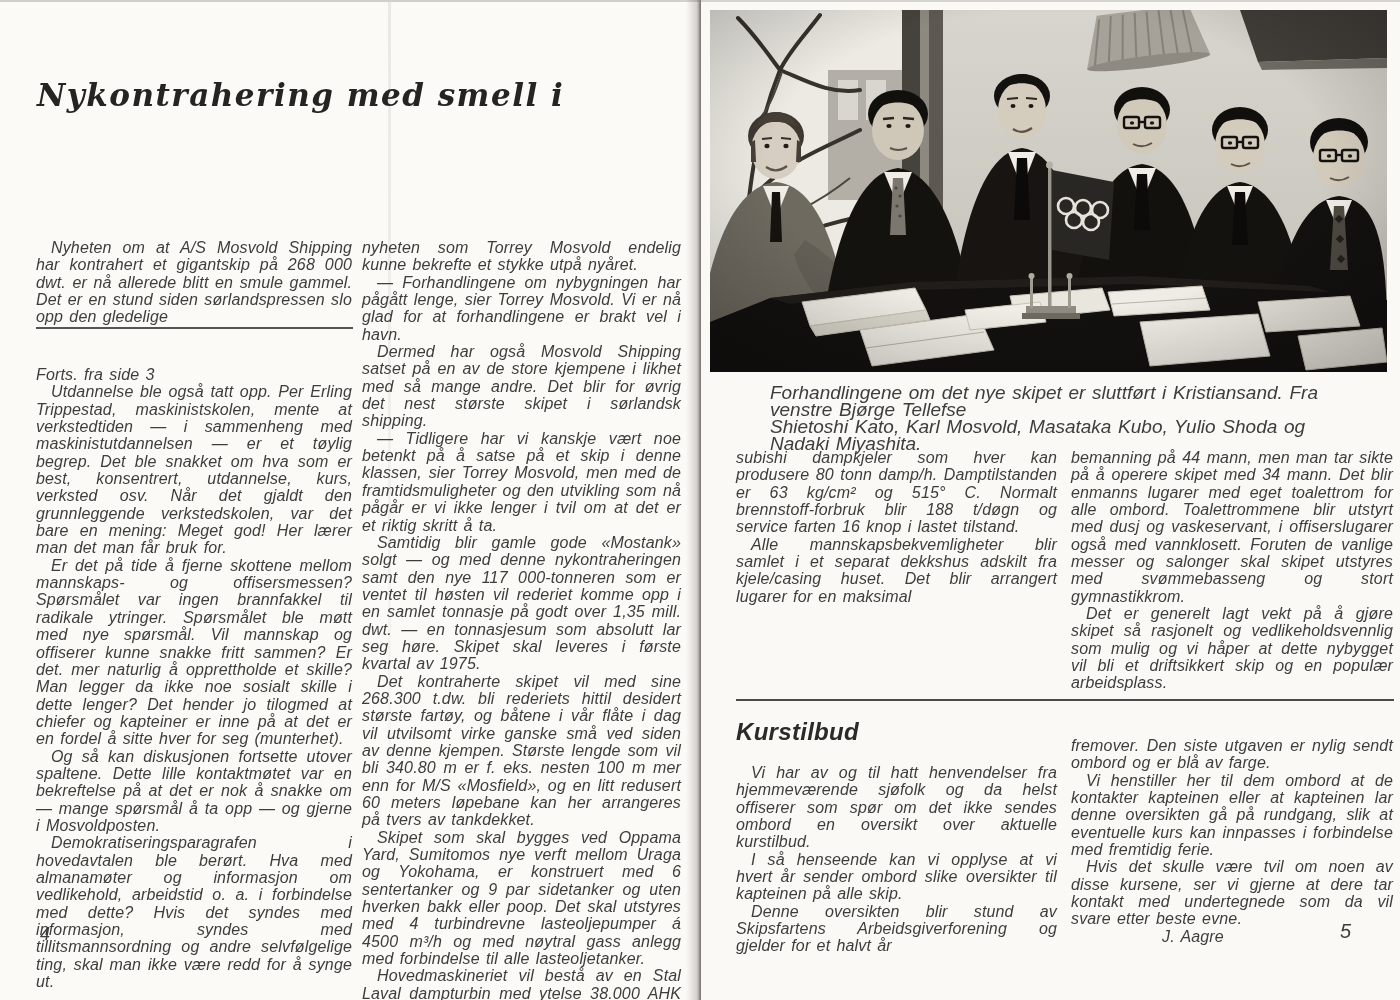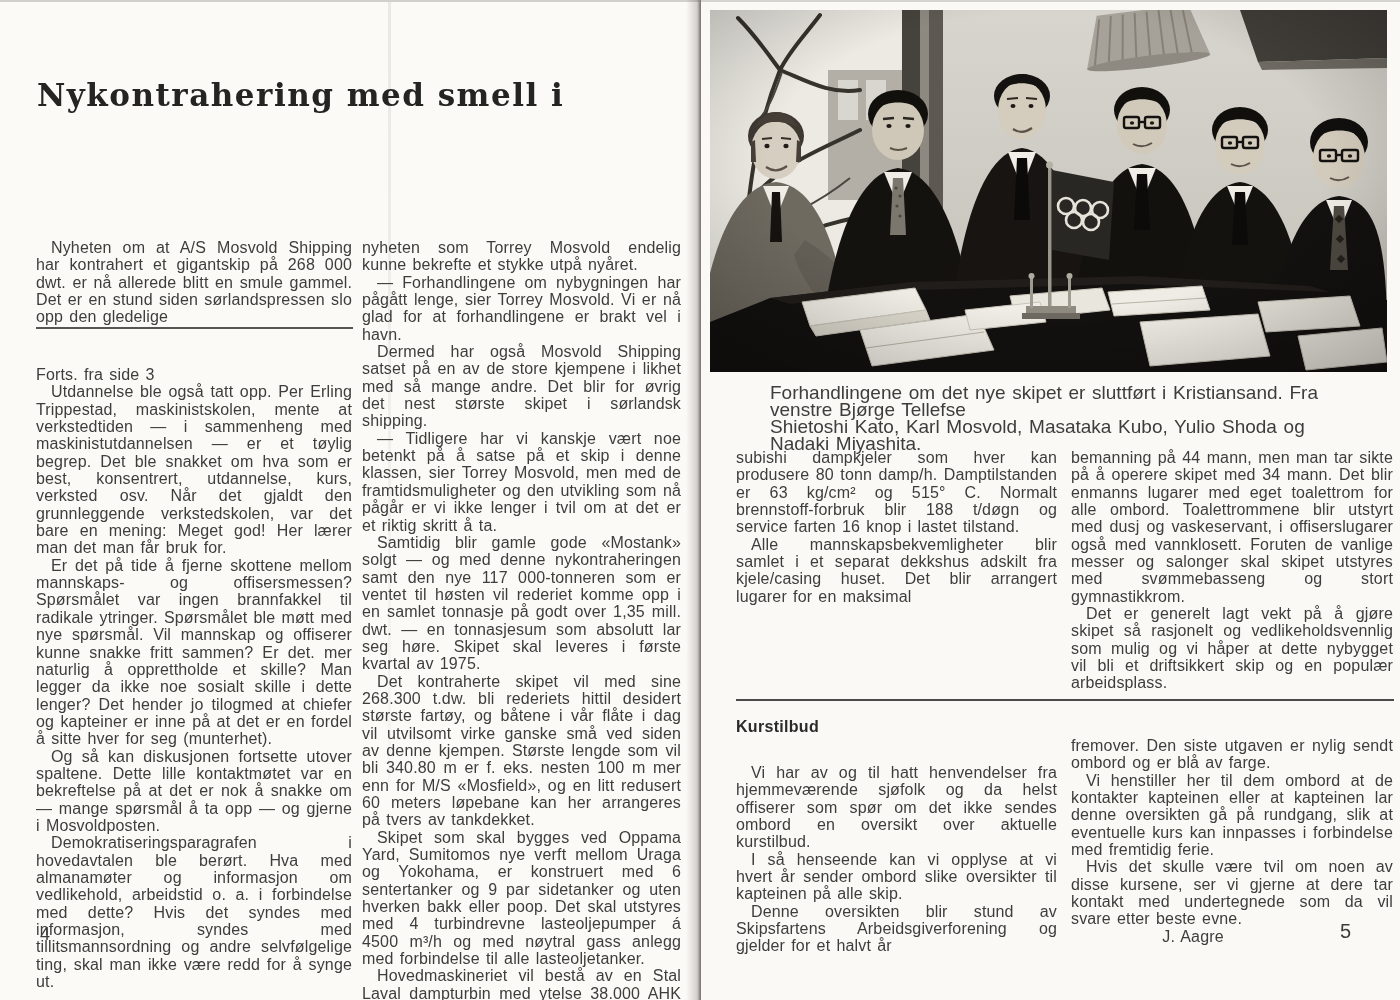--- a/index.html
+++ b/index.html
@@ -1,34 +1,34 @@
 <!DOCTYPE html>
 <html><head>
 <meta charset="utf-8">
 <style>
   html,body{margin:0;padding:0;}
   body{width:1400px;height:1000px;background:#dedcd7;font-family:"Liberation Sans",sans-serif;}
-  #spread{position:relative;width:1400px;height:1000px;overflow:hidden;background:#e6e4df;}
+  #spread{position:relative;width:1400px;height:1000px;overflow:hidden;background:#e6e4df;font-style:italic;}
   .page{position:absolute;top:0;height:1000px;background:#fbfaf6;}
   #page-left{left:0;width:699px;border-top:2px solid #d2d0cb;}
   #page-right{left:701px;width:699px;background:#faf9f5;border-top:2px solid #d5d3ce;}
   #gutter{position:absolute;left:686px;top:0;width:30px;height:1000px;
     background:linear-gradient(90deg,rgba(0,0,0,0) 0%,rgba(70,64,58,.22) 36%,rgba(30,26,22,.55) 50%,rgba(70,64,58,.16) 64%,rgba(0,0,0,0) 100%);}
   #crease{position:absolute;left:388px;top:0;width:3px;height:780px;
     background:linear-gradient(180deg,rgba(0,0,0,.07),rgba(0,0,0,.02));}
   .headline{position:absolute;left:37px;top:56px;font-family:"DejaVu Serif",serif;
     font-weight:bold;font-size:31px;letter-spacing:1.5px;color:#242423;}
   .col{position:absolute;text-align:justify;color:#3d3d3c;font-size:16px;line-height:17.35px;word-spacing:1.6px;letter-spacing:.15px;}
   .col p{margin:0;text-indent:15px;}
   .col p.ni{text-indent:0;}
   .rule{position:absolute;height:2px;background:#565553;}
   .pagenum{position:absolute;color:#3c3c3b;font-size:18px;}
   #caption{position:absolute;left:770px;top:384px;width:600px;color:#3d3d3c;
     font-size:19px;line-height:17px;word-spacing:1.4px;}
-  #kurs-heading{position:absolute;left:736px;top:718px;font-size:16px;font-weight:bold;color:#2a2a29;letter-spacing:.3px;}
+  #kurs-heading{position:absolute;left:736px;top:718px;font-size:24px;font-weight:bold;color:#2a2a29;letter-spacing:.3px;}
   #kurs-col2 p.sig{text-indent:0;text-align:center;padding-right:78px;}
   #photo{position:absolute;left:710px;top:10px;width:677px;height:362px;}
   #photo svg{display:block;}
 </style>
 </head>
 <body>
 
 <div id="spread">
 
   <div class="page" id="page-left">

